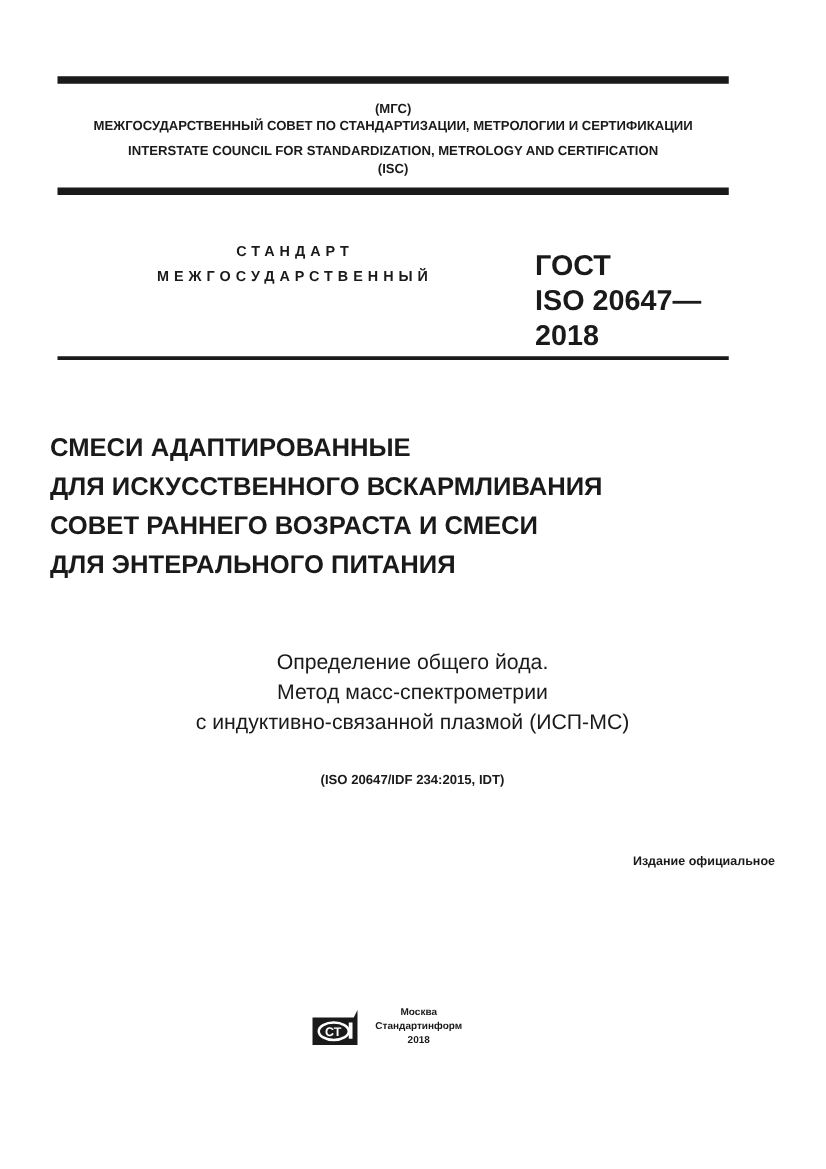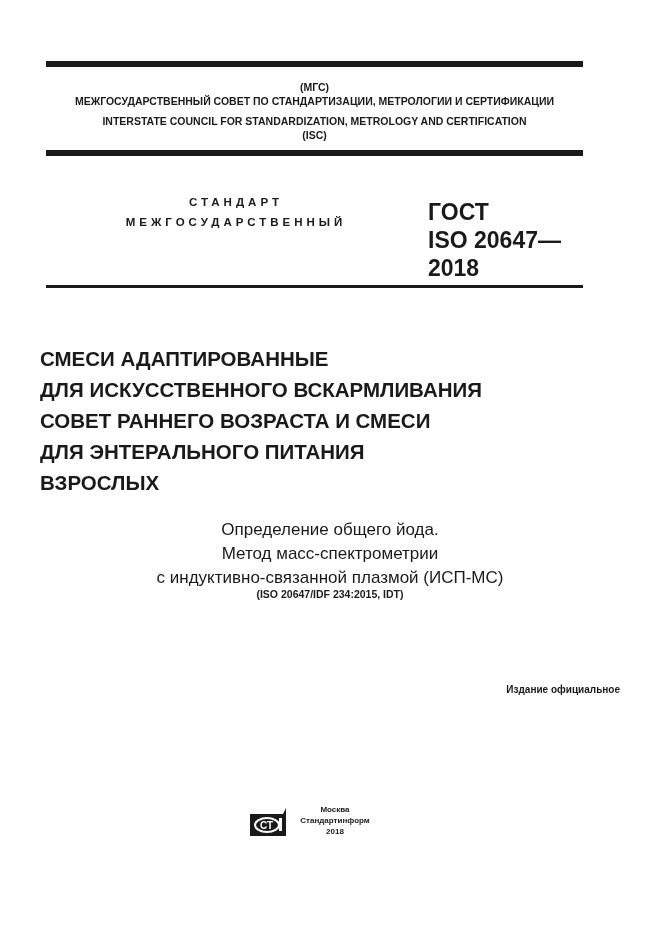--- a/index.html
+++ b/index.html
@@ -13,21 +13,21 @@
              font-weight:bold; font-size:10.5px; line-height:14px; }
   .council .line { display:block; }
   .council .gap { height:6px; }
   .interstate { position:absolute; left:86px; width:300px; top:192px; text-align:center;
                 font-weight:bold; font-size:11.5px; letter-spacing:4px; line-height:20px; }
   .gost { position:absolute; left:428px; top:170px; font-weight:bold; font-size:23px; line-height:28px;margin-top:28px; }
   .title { position:absolute; left:40px; width:580px; top:343px; text-align:left;
            font-weight:bold; font-size:20.5px; line-height:31px; }
   .subtitle { position:absolute; left:40px; width:580px; top:518px; text-align:center;
               font-weight:normal; font-size:17px; line-height:24px; }
-  .isoref { position:absolute; left:40px; width:580px; top:588px; text-align:center;
+  .isoref { position:absolute; left:40px; width:580px; top:618px; text-align:center;
             font-weight:bold; font-size:10.5px; }
   .edition { position:absolute; left:40px; width:580px; top:684px; text-align:right;
              font-weight:bold; font-size:10px; }
   .logo { position:absolute; left:249px; top:806px; width:40px; height:30px; }
   .publisher { position:absolute; left:290px; top:804px; width:90px; text-align:center;
                font-weight:bold; font-size:8px; line-height:11px; }
 </style>
 </head>
 <body>
 
@@ -54,21 +54,20 @@
   <div>2018</div>
 </div>
 
 <div class="rule rule-thin"></div>
 
 <div class="title">
   <div>СМЕСИ АДАПТИРОВАННЫЕ</div>
   <div>ДЛЯ ИСКУССТВЕННОГО ВСКАРМЛИВАНИЯ</div>
   <div>СОВЕТ РАННЕГО ВОЗРАСТА И СМЕСИ</div>
   <div>ДЛЯ ЭНТЕРАЛЬНОГО ПИТАНИЯ</div>
-  <div>ВЗРОСЛЫХ</div>
 </div>
 
 <div class="subtitle">
   <div>Определение общего йода.</div>
   <div>Метод масс-спектрометрии</div>
   <div>с индуктивно-связанной плазмой (ИСП-МС)</div>
 </div>
 
 <div class="isoref">(ISO 20647/IDF 234:2015, IDT)</div>
 

